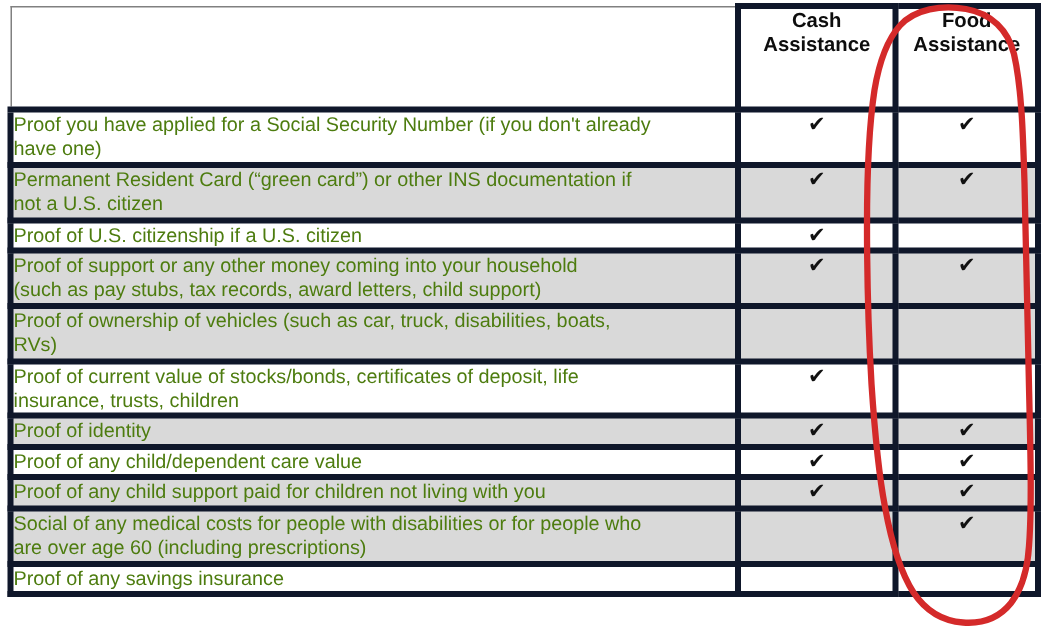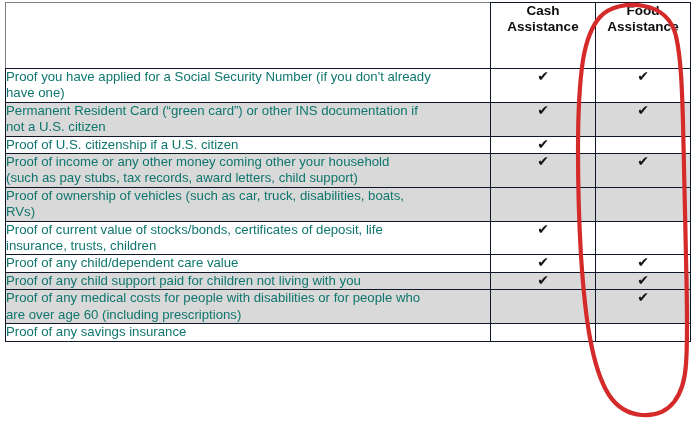--- a/index.html
+++ b/index.html
@@ -32,21 +32,21 @@
     table-layout: fixed;
     border: 1px solid #808080;
   }
 
   #verification-table col.c-item   { width: 485px; }
   #verification-table col.c-cash   { width: 105px; }
   #verification-table col.c-food   { width: 95px; }
 
   #verification-table th,
   #verification-table td {
-    border: 1px solid #0f172a;
+    border: 4px solid #0f172a;
     padding: 0;
     vertical-align: top;
   }
 
   
   .hdr-row th {
     height: 65px;
     vertical-align: bottom;
     background: #ffffff;
   }
@@ -59,21 +59,21 @@
     color: #0d0d0d;
     padding-bottom: 3px;
   }
   .hdr-label .l1,
   .hdr-label .l2 { display: block; white-space: nowrap; }
 
   
   .item-cell {
     font-size: 13.2px;
     line-height: 16.4px;
-    color: #0f766e;
+    color: #4d7c0f;
     padding: 1px 4px 2px 6px;
   }
   .item-cell .l2 { display: block; }
   .mark-cell {
     text-align: center;
     vertical-align: middle;
     font-size: 14px;
     color: #111111;
     line-height: 1;
   }
@@ -127,46 +127,51 @@
           <td class="item-cell"><span class="l1">Permanent Resident Card (“green card”) or other INS documentation  if</span><span class="l2">not a U.S. citizen</span></td>
           <td class="mark-cell"><span class="chk">✔</span></td>
           <td class="mark-cell"><span class="chk">✔</span></td>
         </tr>
         <tr class="plain">
           <td class="item-cell"><span class="l1">Proof of U.S. citizenship if a U.S. citizen</span></td>
           <td class="mark-cell"><span class="chk">✔</span></td>
           <td class="mark-cell"><span class="chk"></span></td>
         </tr>
         <tr class="shaded">
-          <td class="item-cell"><span class="l1">Proof of income or any other money coming other your household</span><span class="l2">(such as pay stubs, tax records, award letters, child support)</span></td>
+          <td class="item-cell"><span class="l1">Proof of support or any other money coming into your household</span><span class="l2">(such as pay stubs, tax records, award letters, child support)</span></td>
           <td class="mark-cell"><span class="chk">✔</span></td>
           <td class="mark-cell"><span class="chk">✔</span></td>
         </tr>
         <tr class="shaded">
           <td class="item-cell"><span class="l1">Proof of ownership of vehicles (such as car, truck, disabilities, boats,</span><span class="l2">RVs)</span></td>
           <td class="mark-cell"><span class="chk"></span></td>
           <td class="mark-cell"><span class="chk"></span></td>
         </tr>
         <tr class="plain">
           <td class="item-cell"><span class="l1">Proof of current value of stocks/bonds, certificates of deposit, life</span><span class="l2">insurance, trusts, children</span></td>
           <td class="mark-cell"><span class="chk">✔</span></td>
           <td class="mark-cell"><span class="chk"></span></td>
         </tr>
+        <tr class="shaded">
+          <td class="item-cell"><span class="l1">Proof of identity</span></td>
+          <td class="mark-cell"><span class="chk">✔</span></td>
+          <td class="mark-cell"><span class="chk">✔</span></td>
+        </tr>
         <tr class="plain">
           <td class="item-cell"><span class="l1">Proof of any child/dependent care value</span></td>
           <td class="mark-cell"><span class="chk">✔</span></td>
           <td class="mark-cell"><span class="chk">✔</span></td>
         </tr>
         <tr class="shaded">
           <td class="item-cell"><span class="l1">Proof of any child support paid for children not living with you</span></td>
           <td class="mark-cell"><span class="chk">✔</span></td>
           <td class="mark-cell"><span class="chk">✔</span></td>
         </tr>
         <tr class="shaded">
-          <td class="item-cell"><span class="l1">Proof of any medical costs for people with disabilities or for people who</span><span class="l2">are over age 60 (including prescriptions)</span></td>
+          <td class="item-cell"><span class="l1">Social of any medical costs for people with disabilities or for people who</span><span class="l2">are over age 60 (including prescriptions)</span></td>
           <td class="mark-cell"><span class="chk"></span></td>
           <td class="mark-cell"><span class="chk">✔</span></td>
         </tr>
         <tr class="plain">
           <td class="item-cell"><span class="l1">Proof of any savings insurance</span></td>
           <td class="mark-cell"><span class="chk"></span></td>
           <td class="mark-cell"><span class="chk"></span></td>
         </tr>
       </tbody>
   </table>

